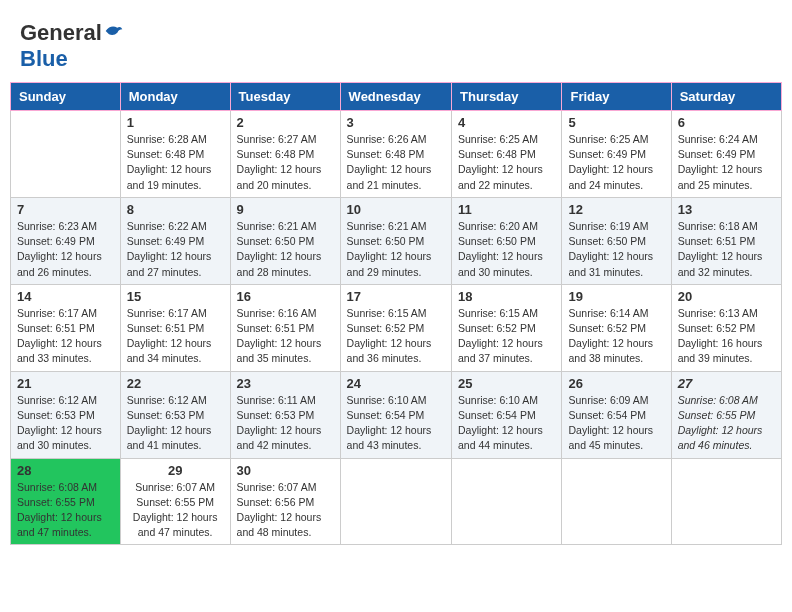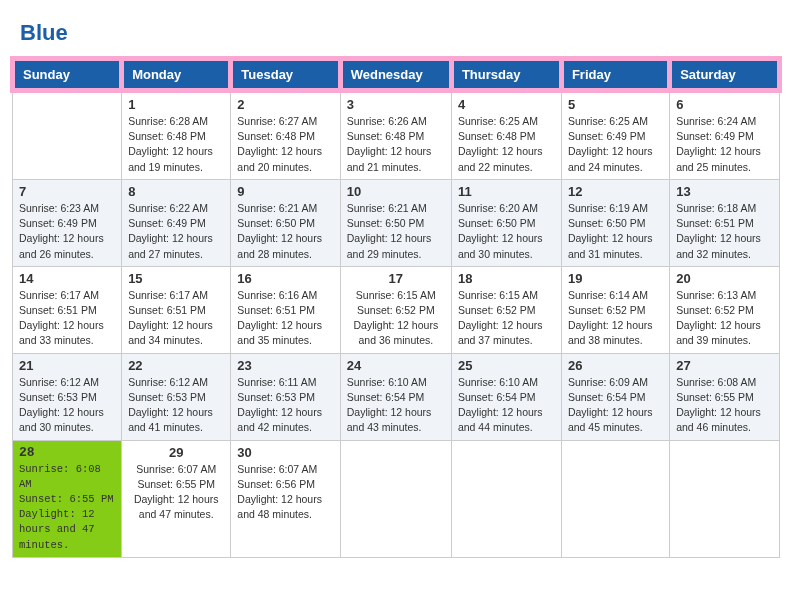--- a/index.html
+++ b/index.html
@@ -52,21 +52,21 @@
       border-collapse: collapse;
       margin-top: 5px;
     }
     .calendar th {
       background-color: #1a5fa8;
       color: #fff;
       text-align: left;
       padding: 6px 8px;
       font-size: 13px;
       font-weight: bold;
-      border: 5px solid #f9a8d4;
+      border: 1px solid #f9a8d4;
     }
     .calendar td {
       vertical-align: top;
       border: 1px solid #ccc;
       padding: 4px 6px;
       font-size: 10.5px;
       color: #333;
       width: 113px;
       min-height: 80px;
     }
@@ -85,20 +85,26 @@
     }
     tr:nth-child(even) td { background: #f5f7fa; }
     tr:nth-child(odd) td { background: #fff; }
     .calendar thead tr th { background: #1a5fa8; }
   </style>
 </head>
 <body>
 
 <div class="header">
   <div class="logo">
+    <div class="logo-text">
+      <span class="logo-general">General</span>
+      <svg class="logo-bird" viewBox="0 0 24 20" fill="#1a5fa8">
+        <path d="M2,10 Q8,2 16,6 Q20,4 22,8 Q18,8 16,12 Q12,16 6,14 Z"></path>
+      </svg>
+    </div>
     <span class="logo-blue" style="font-size:22px;font-weight:bold;">Blue</span>
   </div>
   <div class="title-block">
     <div class="month-title"></div>
     <div class="location"></div>
   </div>
 </div>
 
 <table class="calendar">
   <thead>
@@ -240,21 +246,21 @@
         </div>
       </td>
         <td style="background: rgb(255, 255, 255); margin-top: 28px;">
         <span class="day-num">16</span>
         <div class="day-info">
           <span>Sunrise: 6:16 AM</span><br>
           <span>Sunset: 6:51 PM</span><br>
           <span>Daylight: 12 hours and 35 minutes.</span>
         </div>
       </td>
-        <td style="background: rgb(255, 255, 255); text-align: center;">
+        <td style="background: rgb(255, 255, 255);">
         <span class="day-num">17</span>
         <div class="day-info">
           <span>Sunrise: 6:15 AM</span><br>
           <span>Sunset: 6:52 PM</span><br>
           <span>Daylight: 12 hours and 36 minutes.</span>
         </div>
       </td>
         <td style="background: rgb(255, 255, 255);">
         <span class="day-num">18</span>
         <div class="day-info">
@@ -269,21 +275,21 @@
           <span>Sunrise: 6:14 AM</span><br>
           <span>Sunset: 6:52 PM</span><br>
           <span>Daylight: 12 hours and 38 minutes.</span>
         </div>
       </td>
         <td style="background: rgb(255, 255, 255);">
         <span class="day-num">20</span>
         <div class="day-info">
           <span>Sunrise: 6:13 AM</span><br>
           <span>Sunset: 6:52 PM</span><br>
-          <span>Daylight: 12 hours and 39 minutes.</span>
+          <span>Daylight: 16 hours and 39 minutes.</span>
         </div>
       </td>
       </tr>
       <tr>
         <td style="background: rgb(240, 244, 248);">
         <span class="day-num">21</span>
         <div class="day-info">
           <span>Sunrise: 6:12 AM</span><br>
           <span>Sunset: 6:53 PM</span><br>
           <span>Daylight: 12 hours and 30 minutes.</span>
@@ -322,31 +328,31 @@
         </div>
       </td>
         <td style="background: rgb(240, 244, 248);">
         <span class="day-num">26</span>
         <div class="day-info">
           <span>Sunrise: 6:09 AM</span><br>
           <span>Sunset: 6:54 PM</span><br>
           <span>Daylight: 12 hours and 45 minutes.</span>
         </div>
       </td>
-        <td style="background: rgb(240, 244, 248);">
+        <td style="background: rgb(240, 244, 248); font-style: italic;">
         <span class="day-num">27</span>
         <div class="day-info">
           <span>Sunrise: 6:08 AM</span><br>
           <span>Sunset: 6:55 PM</span><br>
           <span>Daylight: 12 hours and 46 minutes.</span>
         </div>
       </td>
       </tr>
       <tr>
-        <td style="background: #84cc16; font-family: Liberation Mono, monospace;">
+        <td style="background: #22c55e;">
         <span class="day-num">28</span>
         <div class="day-info">
           <span>Sunrise: 6:08 AM</span><br>
           <span>Sunset: 6:55 PM</span><br>
           <span>Daylight: 12 hours and 47 minutes.</span>
         </div>
       </td>
         <td style="background: rgb(255, 255, 255); text-align: center;">
         <span class="day-num">29</span>
         <div class="day-info">

